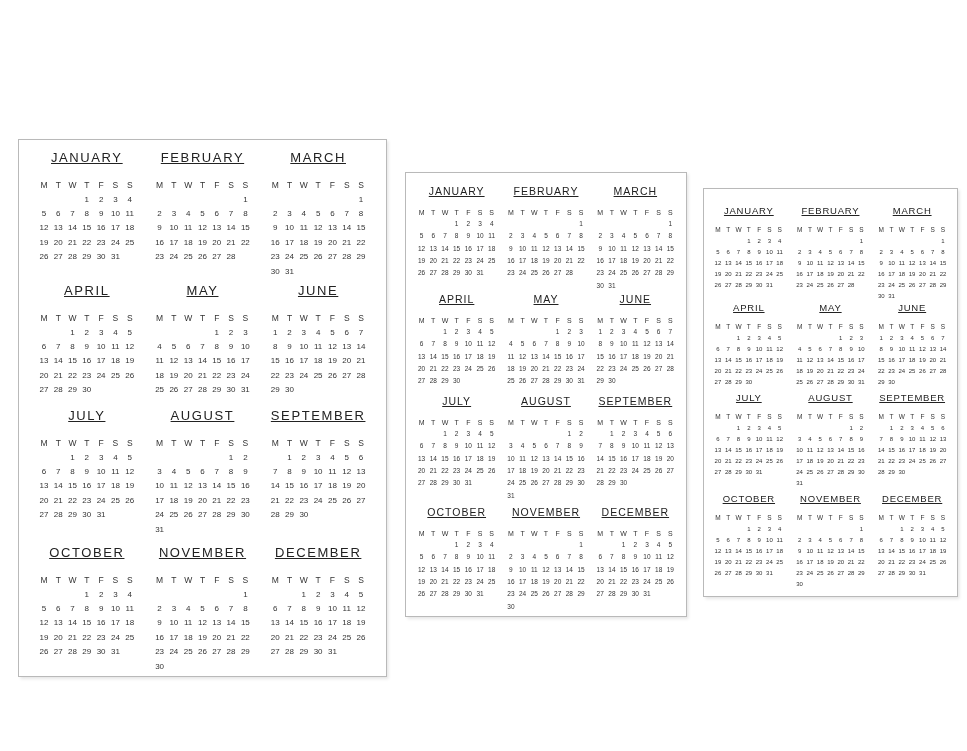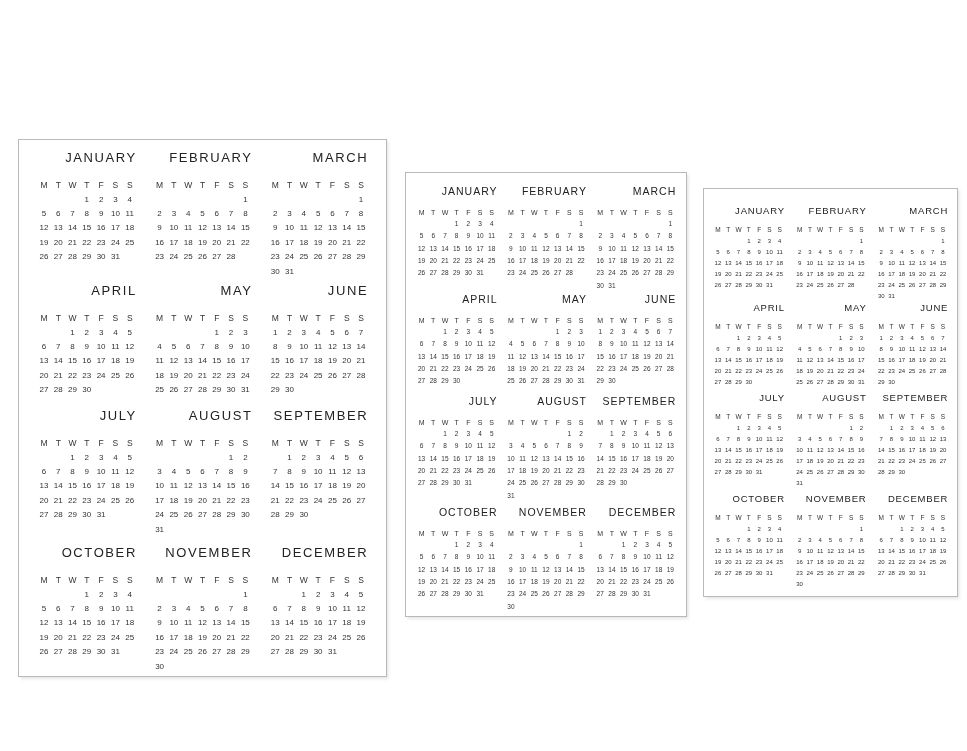--- a/index.html
+++ b/index.html
@@ -56,27 +56,28 @@
   #panel-medium .section:nth-of-type(1) { height: 108px; }
   #panel-medium .section:nth-of-type(2) { height: 102px; }
   #panel-medium .section:nth-of-type(3) { height: 111px; }
   #panel-small  .section:nth-of-type(1) { height: 97px; }
   #panel-small  .section:nth-of-type(2) { height: 90px; }
   #panel-small  .section:nth-of-type(3) { height: 101px; }
   .month {
     width: calc(var(--cw) * 7);
   }
   .mtitle {
-    text-align: right;
+    text-align: center;
     font-size: var(--tf);
     letter-spacing: var(--ls);
     color: var(--title-color, #222222);
     margin-bottom: var(--tmb);
     font-weight: 400;
     white-space: nowrap;
+    text-decoration: underline;
   }
   .mgrid {
     display: grid;
     grid-template-columns: repeat(7, var(--cw));
     grid-auto-rows: var(--ch);
     justify-items: center;
     align-items: center;
     color: var(--day-color, #333333);
   }
   .wd {

